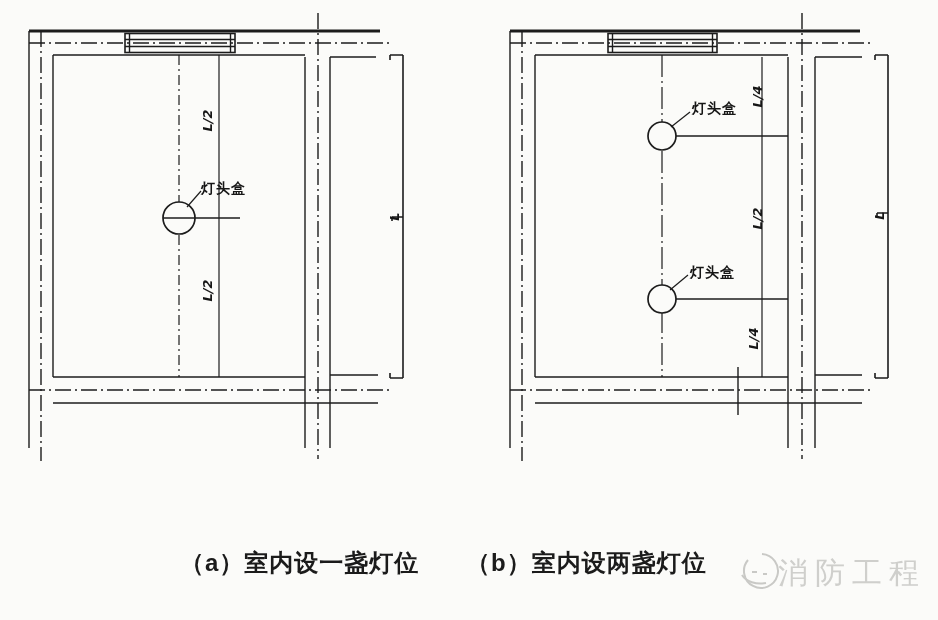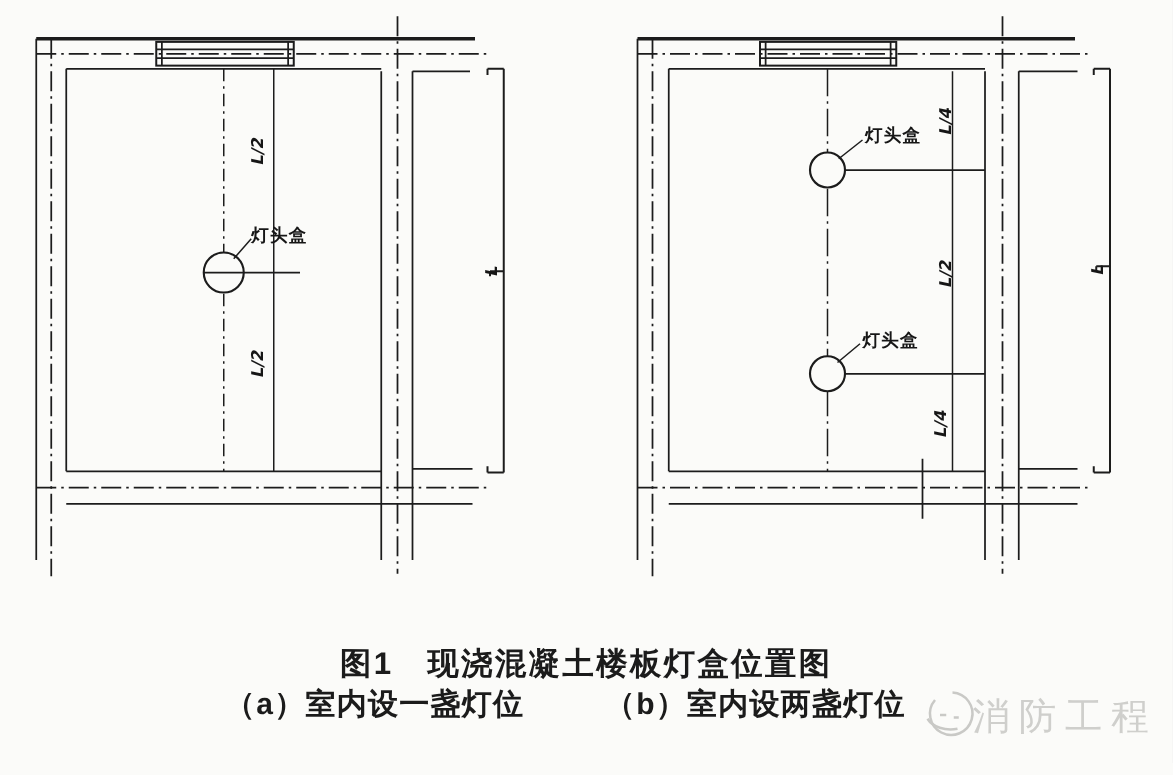--- a/index.html
+++ b/index.html
@@ -19,21 +19,21 @@
   }
   .title{
     position:absolute;left:0;top:514px;width:938px;text-align:center;
     color:#1b1b1b;font-size:25px;font-weight:600;letter-spacing:2px;white-space:nowrap;
   }
   .cap{
     position:absolute;top:547px;color:#1b1b1b;font-size:24px;font-weight:600;
     letter-spacing:1px;white-space:nowrap;
   }
   .cap-a{left:168px;margin-left:12px;}
-  .cap-b{left:484px;text-align:right;}
+  .cap-b{left:466px;text-align:right;}
   .watermark-text{
     position:absolute;left:778px;top:553px;color:#cfcfcc;font-size:30px;
     letter-spacing:7px;font-weight:400;white-space:nowrap;
   }
 </style>
 </head>
 <body>
 
 <div class="page">
 
@@ -147,19 +147,18 @@
   <div class="dim" style="left:185px;top:283px">L/2</div>
   <div class="dim" style="left:372px;top:209px">L</div>
 
   <div class="lbl" style="left:692px;top:100px">灯头盒</div>
   <div class="lbl" style="left:690px;top:264px">灯头盒</div>
   <div class="dim" style="left:735px;top:89px">L/4</div>
   <div class="dim" style="left:735px;top:211px">L/2</div>
   <div class="dim" style="left:731px;top:331px">L/4</div>
   <div class="dim" style="left:857px;top:208px">L</div>
 
-  <div class="title">图1　现浇混凝土楼板灯盒位置图</div>
   <div class="cap cap-a">（a）室内设一盏灯位</div>
   <div class="cap cap-b">（b）室内设两盏灯位</div>
 
   <div class="watermark-text">消防工程</div>
 
 </div>
 
 </body></html>

